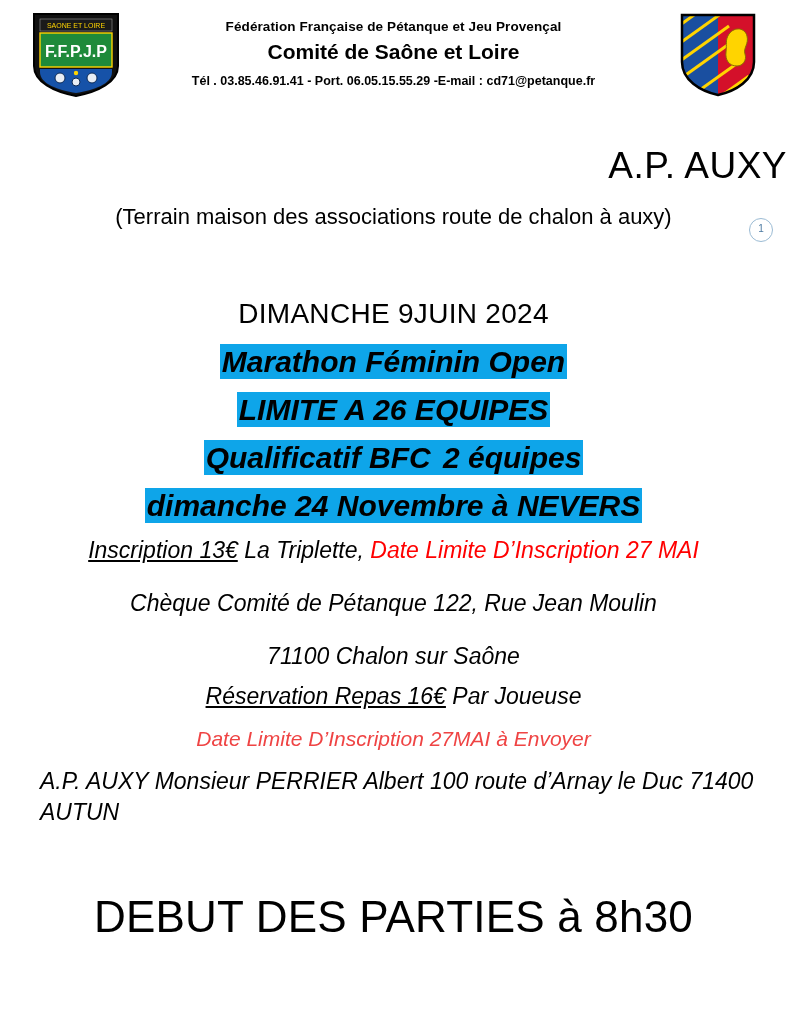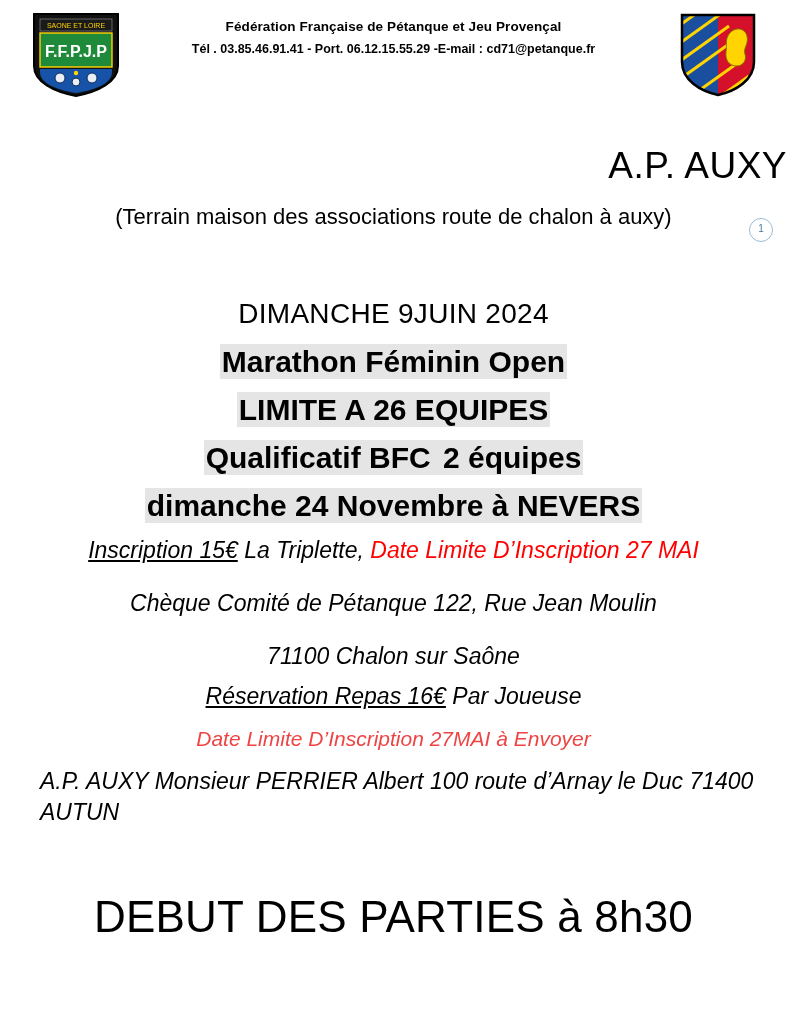--- a/index.html
+++ b/index.html
@@ -91,21 +91,22 @@
     line-height: 36px;
     margin-top: 64px;
     letter-spacing: 0.3px;
   }
 
   .hl-row {
     text-align: center;
     margin-top: 10px;
   }
   .hl {
-    background: #e5e5e5;
+    background: #0ea5e9;
+    font-style: italic;
     font-weight: bold;
     font-size: 30px;
     line-height: 40px;
     padding: 1px 2px;
     text-align: right;
   }
   .hl-row.r2 { margin-top: 8px; }
   .hl-row.r3 { margin-top: 8px; }
   .hl-row.r4 { margin-top: 8px; }
 
@@ -176,21 +177,22 @@
       <path d="M10 59 H82 V62 C82 74 64 80 46 83 C28 80 10 74 10 62 Z" fill="#1652a8"></path>
       <circle cx="30" cy="68" r="5" fill="#e9eef5" stroke="#0d2a55" stroke-width="1"></circle>
       <circle cx="46" cy="72" r="4" fill="#e9eef5" stroke="#0d2a55" stroke-width="1"></circle>
       <circle cx="62" cy="68" r="5" fill="#e9eef5" stroke="#0d2a55" stroke-width="1"></circle>
       <circle cx="46" cy="63" r="2.2" fill="#ffd400"></circle>
     </svg>
   </div>
 
   <div class="header-text">
     <div class="fed-line">Fédération Française de Pétanque et Jeu Provençal</div>
-    <div class="tel-line">Tél . 03.85.46.91.41 - Port. 06.12.15.55.29 -E-mail : cd71@petanque.fr</div>
+    <div class="comite-line">Comité de Saône et Loire</div>
+    <div class="tel-line">Tél . 03.85.46.91.41 - Port. 06.05.15.55.29 -E-mail : cd71@petanque.fr</div>
   </div>
 
   <div class="logo-right">
     <svg viewBox="0 0 78 86" width="78" height="86" xmlns="http://www.w3.org/2000/svg">
       <defs>
         <clipPath id="shieldclip">
           <path d="M3 3 H75 V50 C75 68 57 79 39 83 C21 79 3 68 3 50 Z"></path>
         </clipPath>
       </defs>
       <g clip-path="url(#shieldclip)">
@@ -226,21 +228,21 @@
   <span class="hl">LIMITE A 26 EQUIPES</span>
 </div>
 <div class="hl-row r3">
   <span class="hl">Qualificatif BFC</span><span class="hl"> 2 équipes</span>
 </div>
 <div class="hl-row r4">
   <span class="hl">dimanche 24 Novembre à NEVERS</span>
 </div>
 
 <div class="info-line">
-  <span class="u">Inscription 15€</span><span> La Triplette, </span><span class="red">Date Limite D’Inscription 27 MAI</span>
+  <span class="u">Inscription 13€</span><span> La Triplette, </span><span class="red">Date Limite D’Inscription 27 MAI</span>
 </div>
 
 <div class="info-line tight">Chèque Comité de Pétanque 122, Rue Jean Moulin</div>
 <div class="info-line tight">71100 Chalon sur Saône</div>
 
 <div class="info-line">
   <span class="u">Réservation Repas 16€</span><span> Par Joueuse</span>
 </div>
 
 <div class="red-center">Date Limite D’Inscription 27MAI à Envoyer</div>

